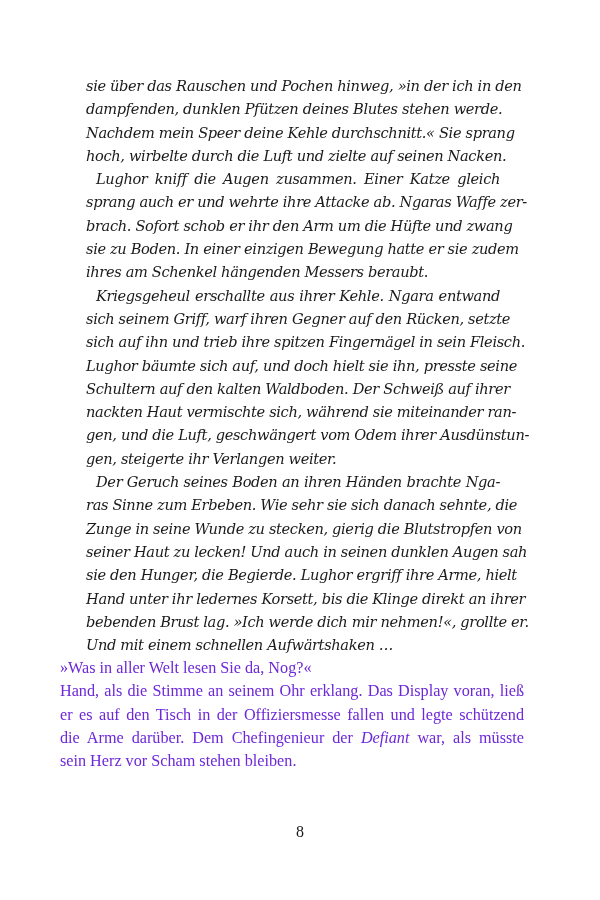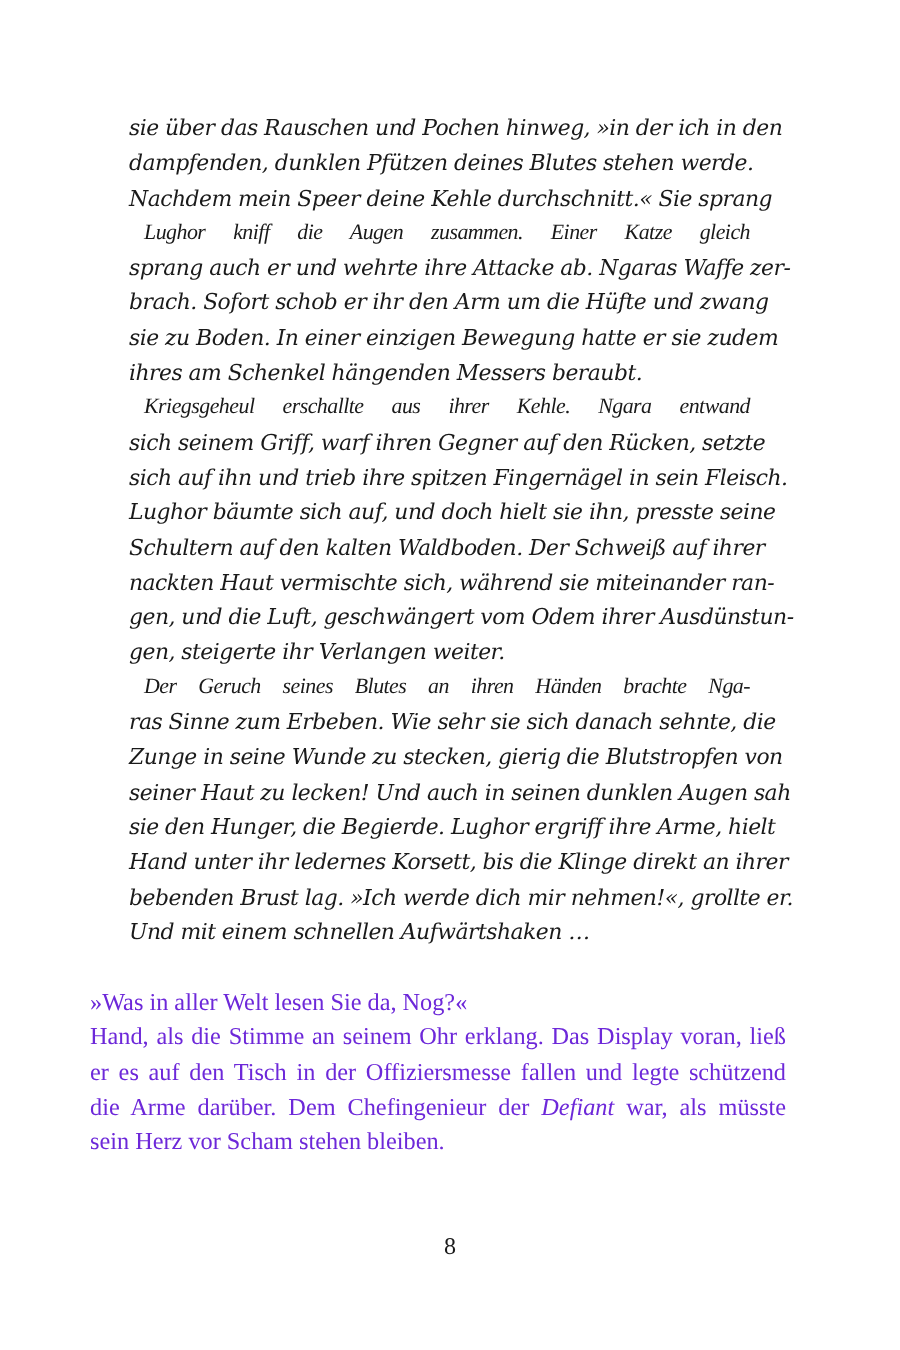--- a/index.html
+++ b/index.html
@@ -6,21 +6,21 @@
   body { width: 600px; height: 900px; position: relative; overflow: hidden; }
   .page { position: absolute; left: 0; top: 0; width: 536px; height: 900px; background: #fff; border-radius: 23px; }
   .quote-block {
     position: absolute; left: 86px; top: 74px; width: 414px;
     font-family: "DejaVu Serif", serif; font-style: italic;
     font-size: 14.6px; line-height: 23.3px; color: #1a1a1a;
     letter-spacing: -0.35px;
   }
   .quote-block .line { display: block; white-space: nowrap; text-align: justify; text-align-last: justify; height: 23.3px; }
   .quote-block .line.last { text-align-last: left; }
-  .quote-block .line.indent { padding-left: 10px; font-family: Liberation Serif, serif; }
+  .quote-block .line.indent { padding-left: 10px; }
   .quote-block .upright { font-style: normal; }
   .body-block {
     position: absolute; left: 60px; top: 657px; width: 464px;
     font-family: "Liberation Serif", serif; font-size: 16.2px;
     line-height: 23.3px; color: #6d28d9;
   }
   .body-block .line { display: block; white-space: nowrap; text-align: justify; text-align-last: justify; height: 23.3px; }
   .body-block .line.last { text-align-last: left; }
   .body-block .line.indent { padding-left: 11px; }
   .body-block em { font-style: italic; }
@@ -30,34 +30,35 @@
   }
 </style>
 </head>
 <body>
 
 <div class="page">
   <div class="quote-block" id="quote-block">
       <span class="line">sie über das Rauschen und Pochen hinweg, »in der ich in den</span>
       <span class="line">dampfenden, dunklen Pfützen deines Blutes stehen werde.</span>
       <span class="line">Nachdem mein Speer deine Kehle durchschnitt.« Sie sprang</span>
+      <span class="line last">hoch, wirbelte durch die Luft und zielte auf seinen Nacken.</span>
       <span class="line indent">Lughor kniff die Augen zusammen. Einer Katze gleich</span>
       <span class="line">sprang auch er und wehrte ihre Attacke ab. Ngaras Waffe zer-</span>
       <span class="line">brach. Sofort schob er ihr den Arm um die Hüfte und zwang</span>
       <span class="line">sie zu Boden. In einer einzigen Bewegung hatte er sie zudem</span>
       <span class="line last">ihres am Schenkel hängenden Messers beraubt.</span>
       <span class="line indent">Kriegsgeheul erschallte aus ihrer Kehle. Ngara entwand</span>
       <span class="line">sich seinem Griff, warf ihren Gegner auf den Rücken, setzte</span>
       <span class="line">sich auf ihn und trieb ihre spitzen Fingernägel in sein Fleisch.</span>
       <span class="line">Lughor bäumte sich auf, und doch hielt sie ihn, presste seine</span>
       <span class="line">Schultern auf den kalten Waldboden. Der Schweiß auf ihrer</span>
       <span class="line">nackten Haut vermischte sich, während sie miteinander ran-</span>
       <span class="line">gen, und die Luft, geschwängert vom Odem ihrer Ausdünstun-</span>
       <span class="line last">gen, steigerte ihr Verlangen weiter.</span>
-      <span class="line indent">Der Geruch seines Blutes an ihren Händen brachte Nga-</span>
+      <span class="line indent">Der Geruch seines Boden an ihren Händen brachte Nga-</span>
       <span class="line">ras Sinne zum Erbeben. Wie sehr sie sich danach sehnte, die</span>
       <span class="line">Zunge in seine Wunde zu stecken, gierig die Blutstropfen von</span>
       <span class="line">seiner Haut zu lecken! Und auch in seinen dunklen Augen sah</span>
       <span class="line">sie den Hunger, die Begierde. Lughor ergriff ihre Arme, hielt</span>
       <span class="line">Hand unter ihr ledernes Korsett, bis die Klinge direkt an ihrer</span>
       <span class="line">bebenden Brust lag. »Ich werde dich mir nehmen!«, grollte er.</span>
       <span class="line last">Und mit einem schnellen Aufwärtshaken …</span>
     </div>
 
   <div class="body-block">

